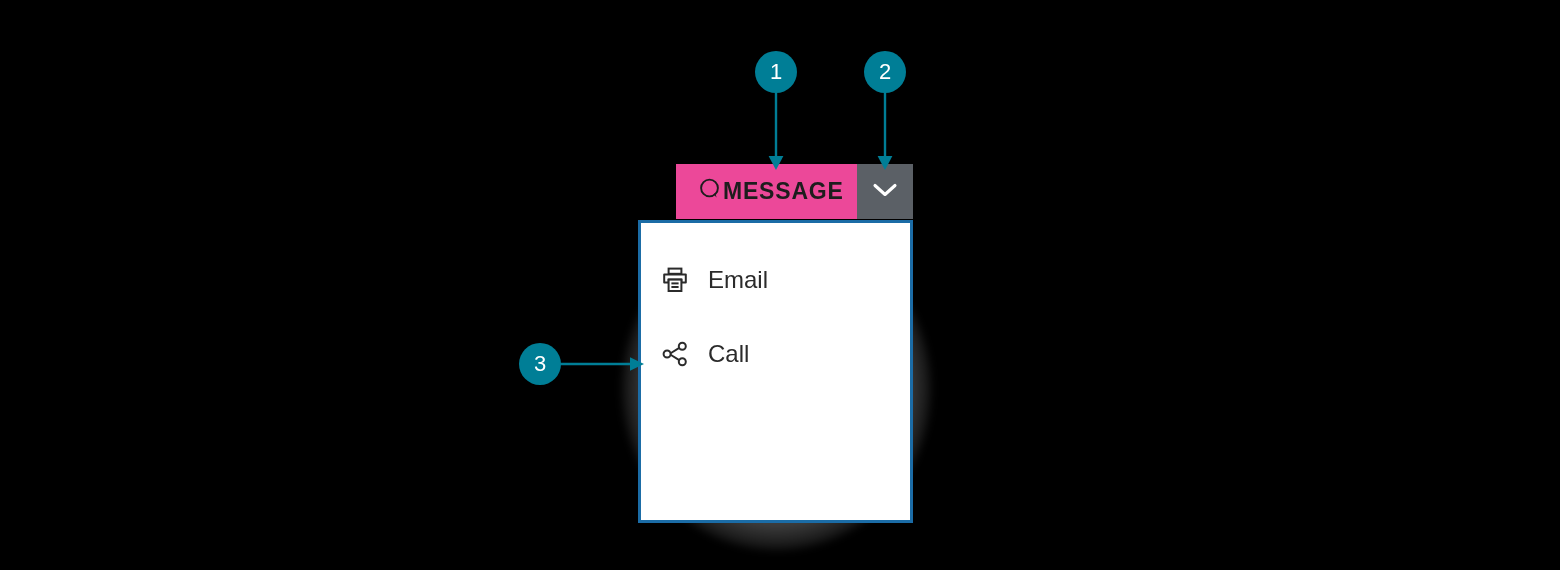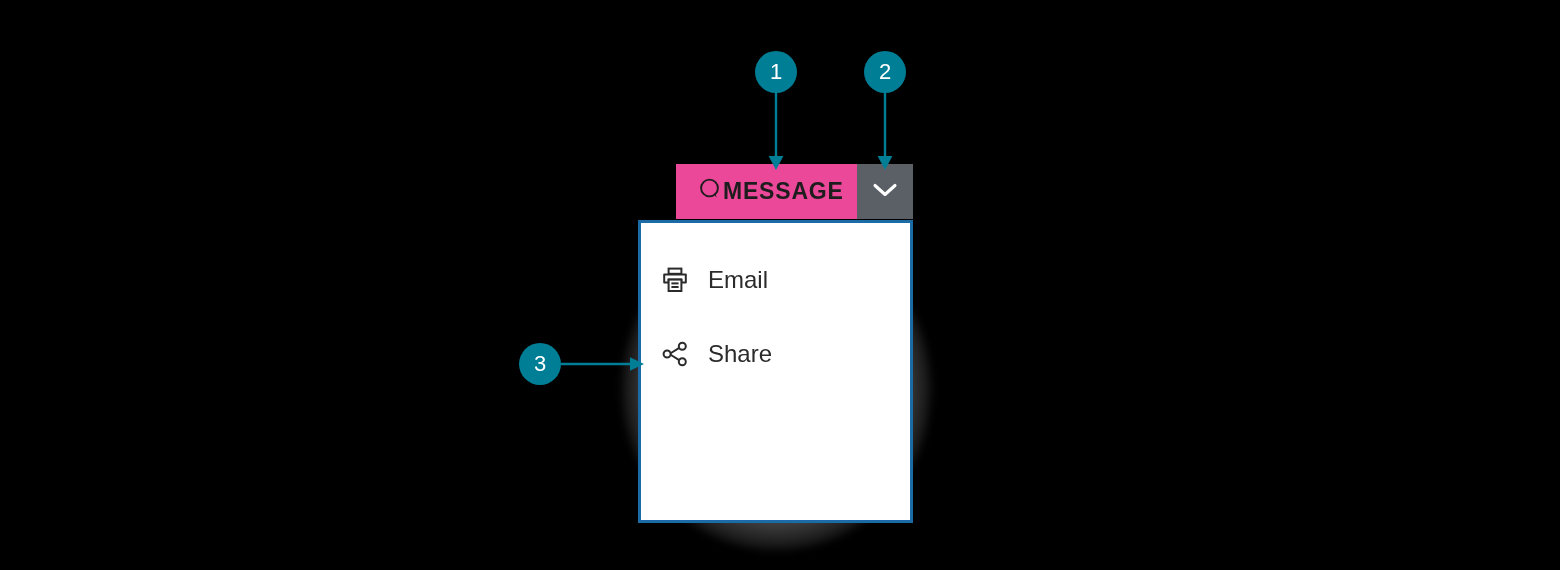--- a/index.html
+++ b/index.html
@@ -208,21 +208,21 @@
       <li class="menu-item">
         <span class="mi-ico">
           <svg width="26" height="26" viewBox="0 0 26 26" aria-hidden="true">
             <line x1="7.4" y1="13.0" x2="18.4" y2="6.2" stroke="#2b2b2b" stroke-width="2"></line>
             <line x1="7.4" y1="13.0" x2="18.4" y2="19.8" stroke="#2b2b2b" stroke-width="2"></line>
             <circle cx="5.1" cy="13.0" r="3.5" fill="#ffffff" stroke="#2b2b2b" stroke-width="2"></circle>
             <circle cx="20.3" cy="5.3" r="3.5" fill="#ffffff" stroke="#2b2b2b" stroke-width="2"></circle>
             <circle cx="20.3" cy="20.7" r="3.5" fill="#ffffff" stroke="#2b2b2b" stroke-width="2"></circle>
           </svg>
         </span>
-        <span class="menu-label">Share</span>
+        <span class="menu-label">Call</span>
       </li>
 
     </ul>
   </div>
 
   <svg class="leader" id="leader-1" viewBox="0 0 36 105">
     <line x1="18" y1="0" x2="18" y2="88" stroke="#007e96" stroke-width="2.4"></line>
     <path d="M10.6 86 L18 100 L25.4 86 Z" fill="#007e96"></path>
   </svg>
 

